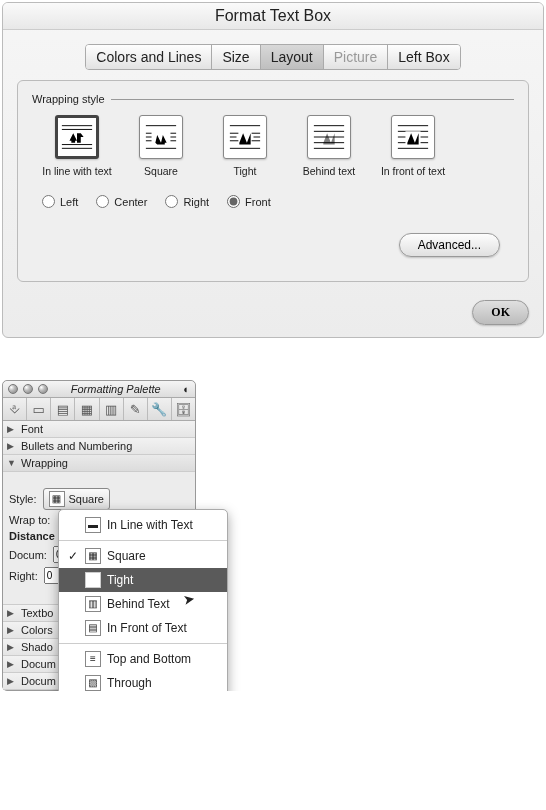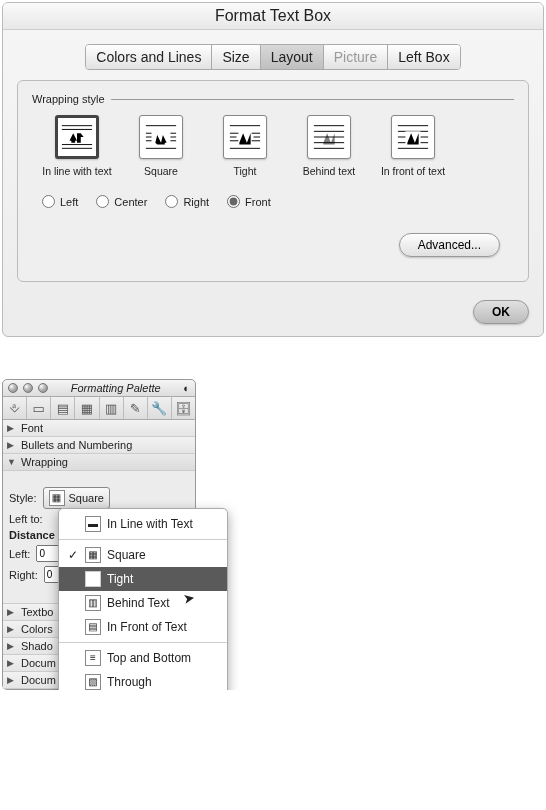--- a/index.html
+++ b/index.html
@@ -116,20 +116,21 @@
     border-radius: 14px;
     padding: 4px 18px;
     font-size: 12px;
     background: linear-gradient(#fdfdfd,#e0e0e0);
     cursor: pointer;
     box-shadow: 0 1px 2px rgba(0,0,0,0.2);
   }
   .aqua-btn.default {
     background: linear-gradient(#e0e0e0,#bcbcbc);
     font-weight: 600;
+    font-family: Liberation Serif, serif;
   }
 
   
   .spacer { height: 40px; }
   .palette {
     width: 194px;
     border: 1px solid #999;
     border-radius: 5px;
     background: #ececec;
     position: relative;
@@ -407,27 +408,27 @@
 
   <div class="wrap-panel">
     <div class="line">
       <span>Style:</span>
       <span class="style-btn">
         <span class="mini-ico">▦</span>
         <span>Square</span>
       </span>
     </div>
     <div class="line">
-      <span>Left to:</span>
+      <span>Wrap to:</span>
     </div>
     <div class="line bold">
       <span>Distance</span>
     </div>
     <div class="line">
-      <span>Left:</span>
+      <span>Docum:</span>
       <input type="text" value="0" style="">
     </div>
     <div class="line">
       <span>Right:</span>
       <input type="text" value="0" style="">
     </div>
   </div>
 
   <div class="pal-row">
       <span class="tri">▶</span>

